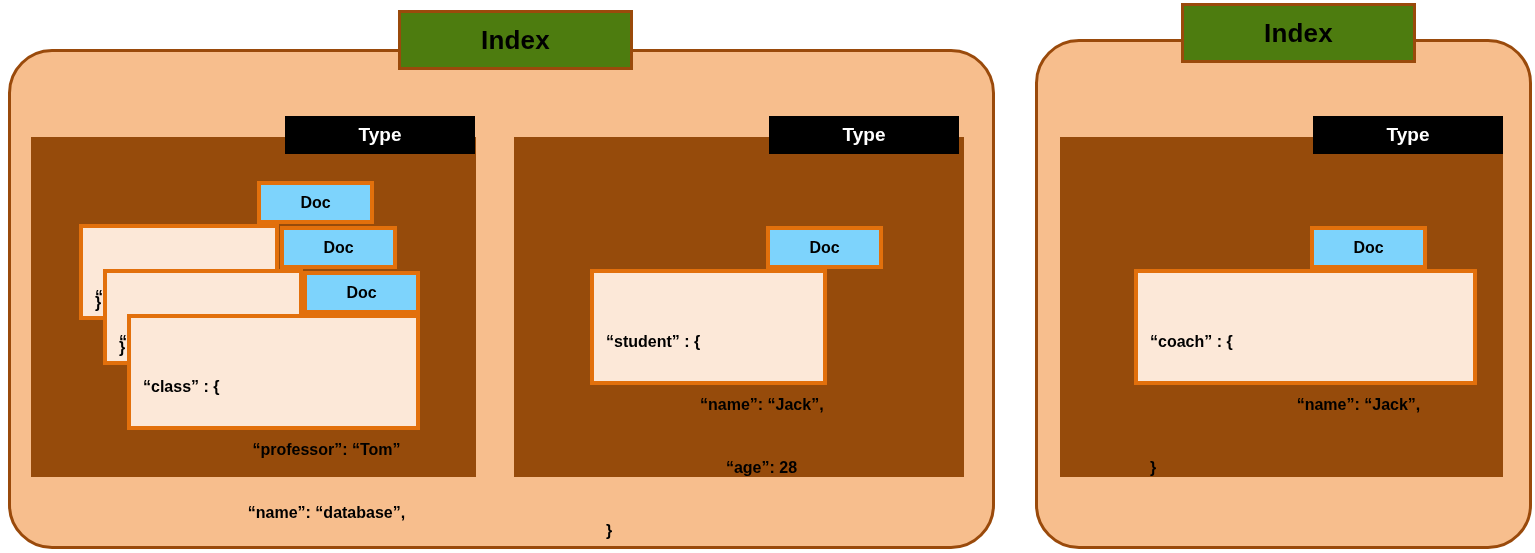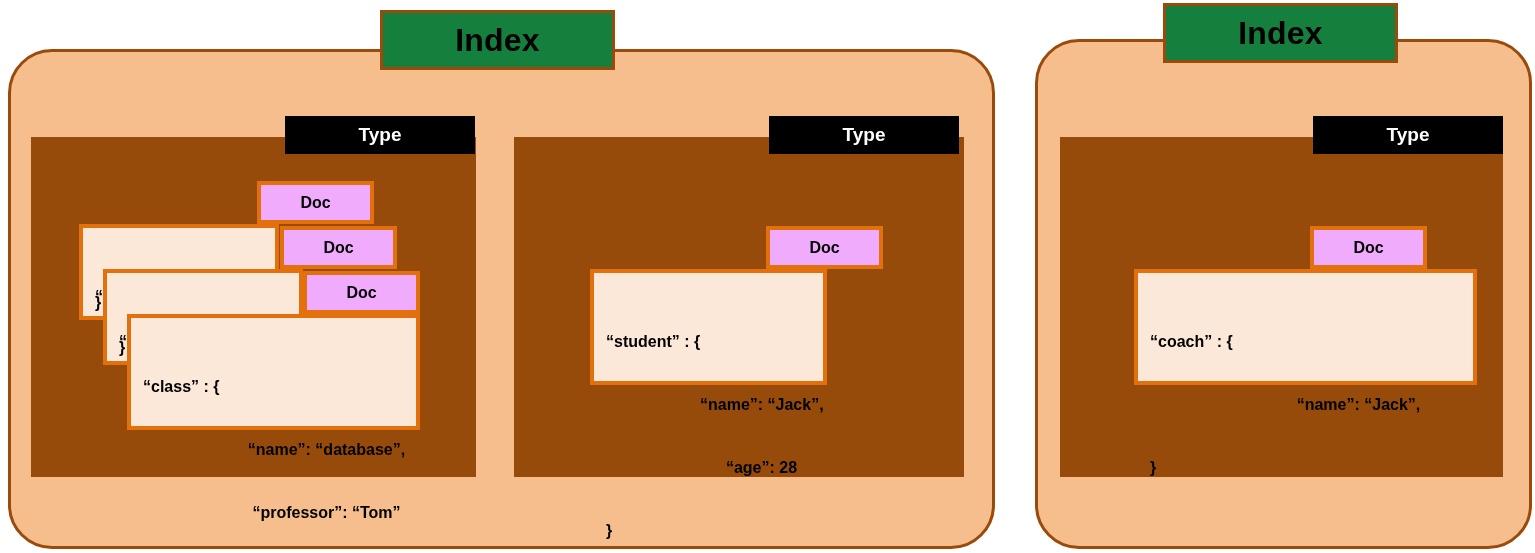--- a/index.html
+++ b/index.html
@@ -13,29 +13,30 @@
   .index{
     position:absolute;
     background:#F7BE8D;
     border:3px solid #9A4A0B;
     border-radius:44px;
     box-sizing:border-box;
   }
   
   .index-tab{
     position:absolute;
-    background:#15803d;
+    background:#4d7c0f;
     border:3px solid #9A4A0B;
     box-sizing:border-box;
     display:flex;align-items:center;justify-content:center;
     color:#000000;
     font-weight:bold;
-    font-size:32px;
+    font-size:26px;
     letter-spacing:0.2px;
     z-index:6;
+    margin-left:18px;
   }
   
   .type-box{
     position:absolute;
     background:#964B0B;
     box-sizing:border-box;
     z-index:2;
   }
   .type-tab{
     position:absolute;
@@ -43,21 +44,21 @@
     box-sizing:border-box;
     display:flex;align-items:center;justify-content:center;
     color:#ffffff;
     font-weight:bold;
     font-size:19px;
     z-index:5;
   }
   
   .doc-tab{
     position:absolute;
-    background:#f0abfc;
+    background:#7dd3fc;
     border:4px solid #E2700C;
     box-sizing:border-box;
     display:flex;align-items:center;justify-content:center;
     color:#000000;
     font-weight:bold;
     font-size:16px;
   }
   
   .doc-card{
     position:absolute;
@@ -106,22 +107,22 @@
   <div class="doc-card" style="left:103px;top:269px;width:200px;height:96px;z-index:11;">
     <span class="json-line json-open">“class” : {</span>
     <span class="json-line json-close" style="position:absolute;left:12px;top:64px;">}</span>
   </div>
 
   <div class="doc-tab" style="left:303px;top:271px;width:117px;height:43px;z-index:12;">
     <span>Doc</span>
   </div>
   <div class="doc-card" style="left:127px;top:314px;width:293px;height:116px;z-index:12;">
     <span class="json-line json-open">“class” : {</span>
+    <span class="json-line json-body">“professor”: “Tom”</span>
     <span class="json-line json-body">“name”: “database”,</span>
-    <span class="json-line json-body">“professor”: “Tom”</span>
     
   </div>
 
   <div class="type-box" style="left:514px;top:137px;width:450px;height:340px;"></div>
   <div class="type-tab" style="left:769px;top:116px;width:190px;height:38px;">
     <span>Type</span>
   </div>
 
   <div class="doc-tab" style="left:766px;top:226px;width:117px;height:43px;z-index:10;">
     <span>Doc</span>

